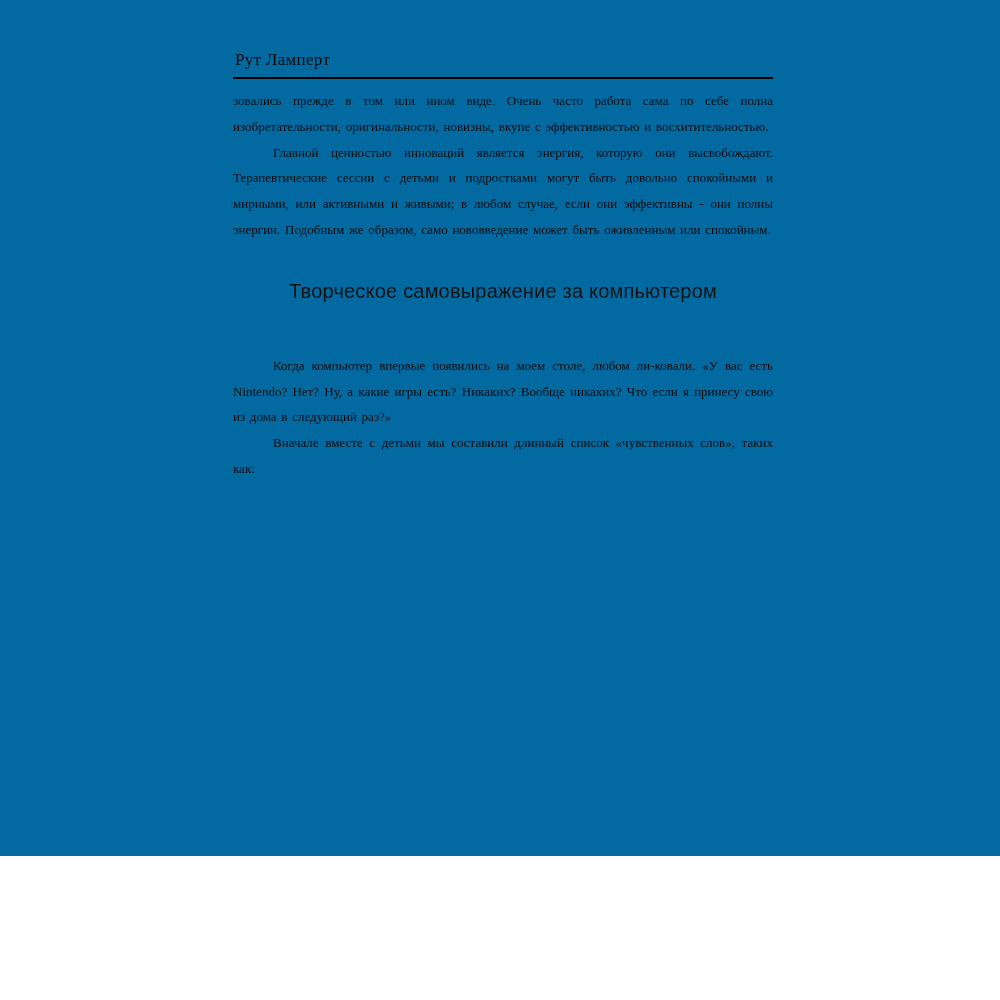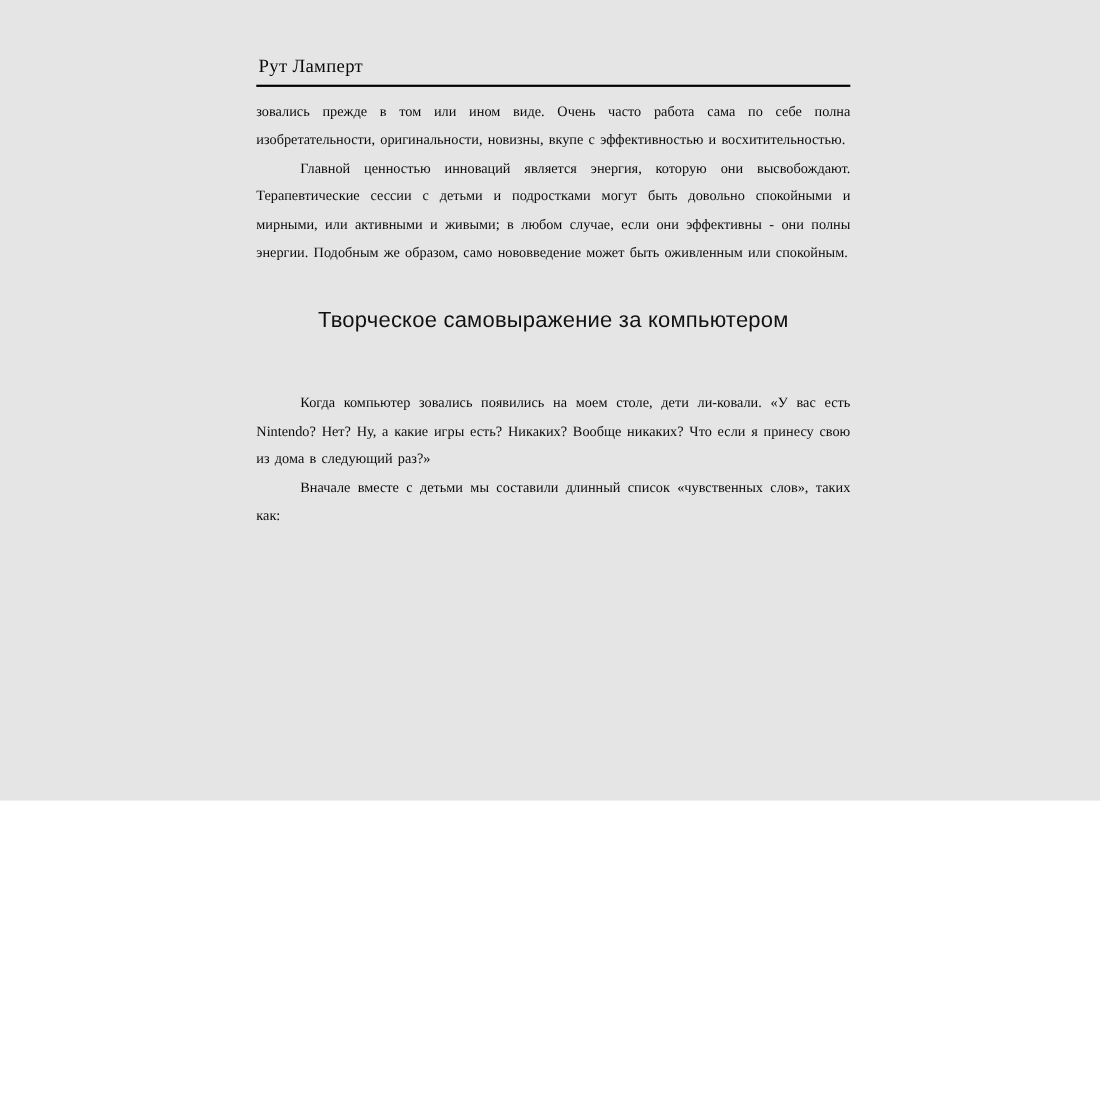--- a/index.html
+++ b/index.html
@@ -3,22 +3,22 @@
   <meta charset="utf-8">
   <style>
     html, body {
       margin: 0;
       padding: 0;
       background: #ffffff;
     }
     .page {
       position: relative;
       width: 1000px;
-      height: 728px;
-      background: #e5e5e5;
+      height: 856px;
+      background: #0369a1;
       color: #0a0a0a;
       font-family: "Liberation Serif", serif;
       overflow: hidden;
     }
     .content {
       position: absolute;
       left: 233px;
       top: 0;
       width: 540px;
     }
@@ -73,21 +73,21 @@
     <div class="header-rule"></div>
 
     <p class="body no-indent">зовались прежде в том или ином виде. Очень часто работа сама по себе полна изобретательности, оригинальности, новизны, вкупе с эффективностью и восхитительностью.</p>
 
     <p class="body">Главной ценностью инноваций является энергия, которую они высвобождают. Терапевтические сессии с детьми и подростками могут быть довольно спокойными и мирными, или активными и живыми; в любом случае, если они эффективны - они полны энергии. Подобным же образом, само нововведение может быть оживленным или спокойным.</p>
 
 
     <h2 class="section-heading">Творческое самовыражение за компьютером</h2>
 
 
-    <p class="body">Когда компьютер зовались появились на моем столе, дети ли-ковали. «У вас есть Nintendo? Нет? Ну, а какие игры есть? Никаких? Вообще никаких? Что если я принесу свою из дома в следующий раз?»</p>
+    <p class="body">Когда компьютер впервые появились на моем столе, любом ли-ковали. «У вас есть Nintendo? Нет? Ну, а какие игры есть? Никаких? Вообще никаких? Что если я принесу свою из дома в следующий раз?»</p>
 
 
     <p class="body">Вначале вместе с детьми мы составили длинный список «чувственных слов», таких как:</p>
 
 
   </div>
 
   <div class="page-number">40</div>
 </div>
 

